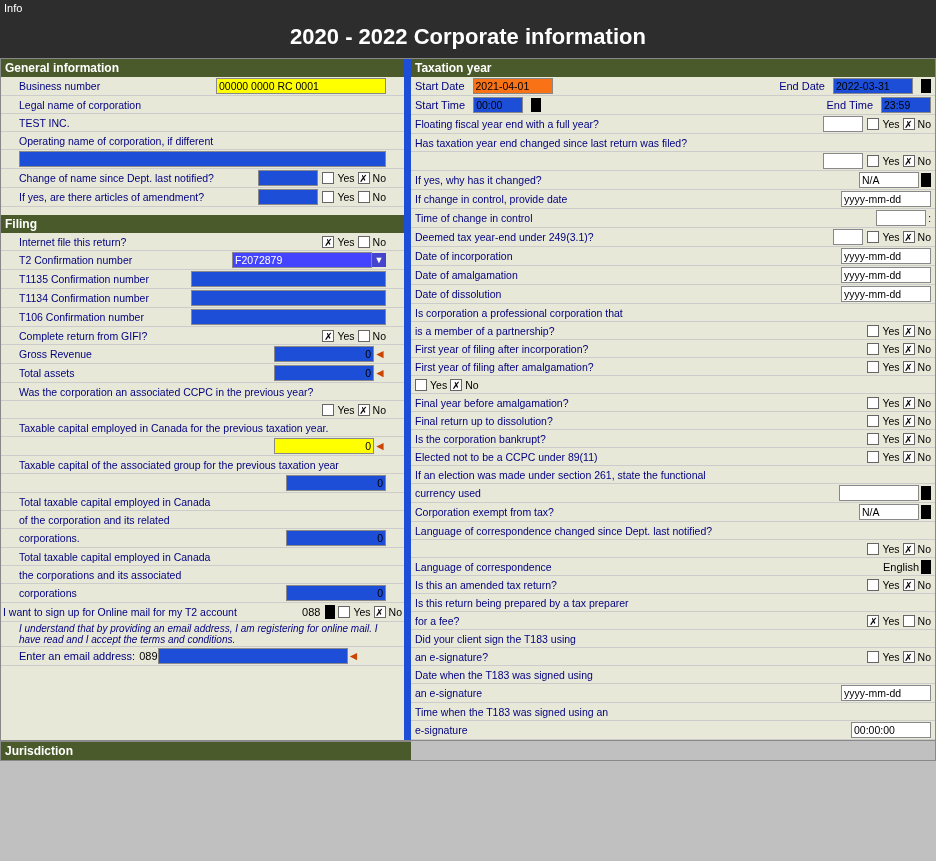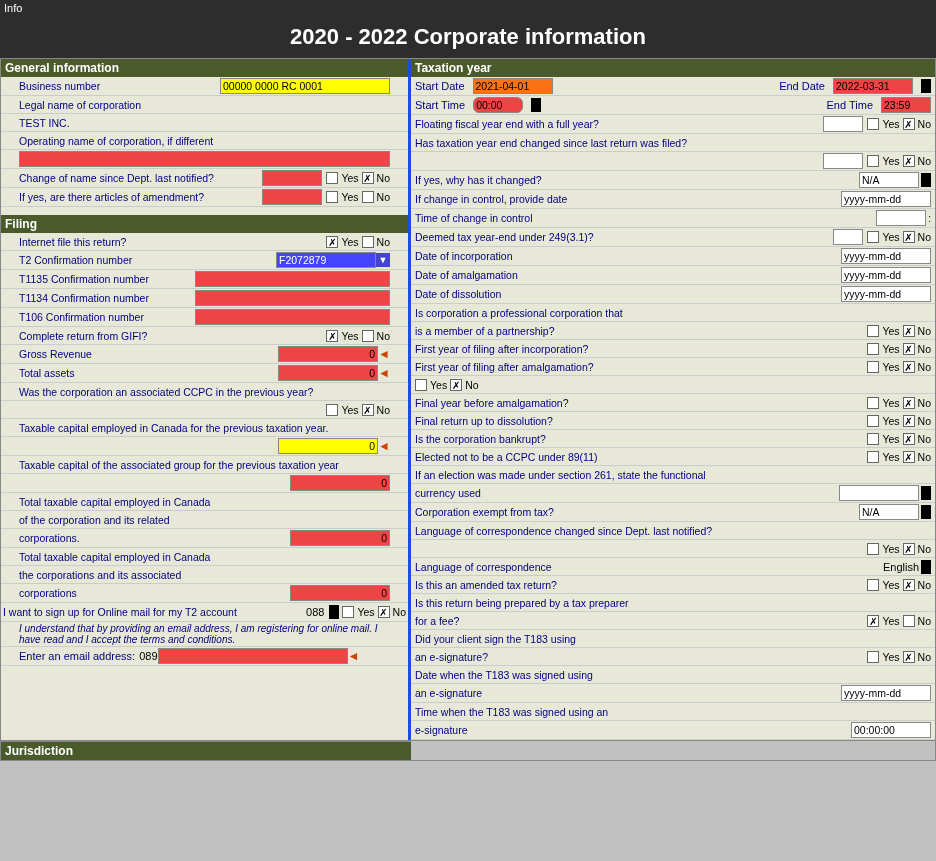--- a/index.html
+++ b/index.html
@@ -33,41 +33,41 @@
       font-weight: bold;
       padding: 2px 4px;
       font-size: 12px;
     }
 
     .left-panel, .right-panel {
       background: #e8e8d8;
     }
 
     .left-panel {
-      border-right: 3px solid #1d4ed8;
+      border-right: 7px solid #1d4ed8;
     }
 
     .field-row {
       display: flex;
       align-items: center;
       padding: 1px 18px;
       border-bottom: 1px solid #ccc;
       min-height: 18px;
     }
 
     .field-label {
       flex: 1;
       color: #000080;
       font-size: 10.5px;
       padding-right: 4px;
     }
 
     .field-input {
       border: 1px solid #888;
-      background: #ef4444;
+      background: #1d4ed8;
       font-size: 10.5px;
       height: 16px;
       padding: 0 2px;
     }
 
     .field-input-yellow {
       border: 1px solid #888;
       background: #ffff00;
       font-size: 10.5px;
       height: 16px;
@@ -268,21 +268,21 @@
       <span class="yes-no-group">
         <span class="x-check x-checked"></span>
         <span>Yes</span>
         <span class="empty-check"></span>
         <span>No</span>
       </span>
     </div>
 
     <div class="field-row">
       <span class="field-label">T2 Confirmation number</span>
-      <input type="text" class="field-input field-input-blue" style="width: 100px;" value="F2072879">
+      <input type="text" class="field-input field-input-blue" style="width: 140px;" value="F2072879">
       <span class="dropdown-arrow">▼</span>
     </div>
 
     <div class="field-row">
       <span class="field-label">T1135 Confirmation number</span>
       <input type="text" class="field-input" style="width: 195px;">
     </div>
 
     <div class="field-row">
       <span class="field-label">T1134 Confirmation number</span>
@@ -405,21 +405,21 @@
       <span style="color:#000080; margin-right:2px;">Start Date</span>
       <input type="text" class="field-input" style="width: 80px; background: #f97316;" value="2021-04-01">
       <span style="flex:1"></span>
       <span style="color:#000080; margin-right:2px;">End Date</span>
       <input type="text" class="field-input" style="width: 80px;" value="2022-03-31">
       <span class="black-square"></span>
     </div>
 
     <div class="date-time-row">
       <span style="color:#000080; margin-right:2px;">Start Time</span>
-      <input type="text" class="field-input" style="width: 50px; border-radius: 6px;" value="00:00">
+      <input type="text" class="field-input" style="width: 50px;" value="00:00">
       <span class="black-square"></span>
       <span style="flex:1"></span>
       <span style="color:#000080; margin-right:2px;">End Time</span>
       <input type="text" class="field-input" style="width: 50px;" value="23:59">
     </div>
 
     <div class="right-field-row">
       <span class="right-label">Floating fiscal year end with a full year?</span>
       <input type="text" class="right-input-wide" style="width: 40px;">
       <span class="yes-no-group" style="margin-left:4px;">

